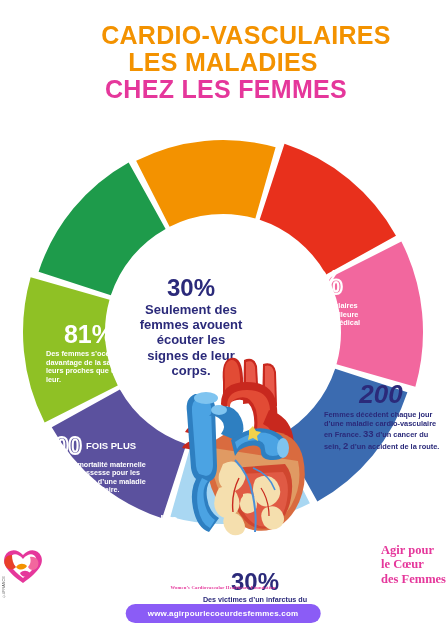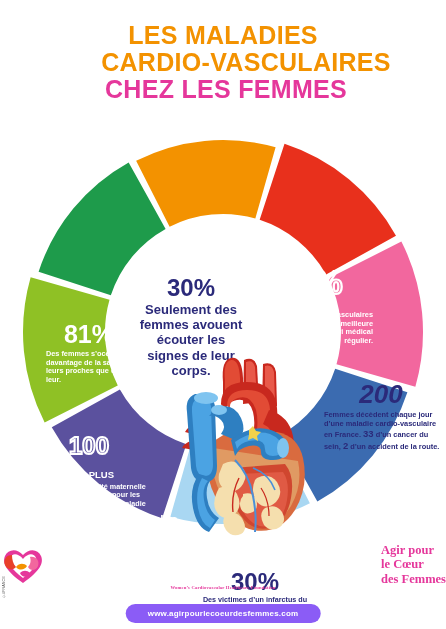--- a/index.html
+++ b/index.html
@@ -34,32 +34,32 @@
 
   .outline-num {
     color: transparent;
     -webkit-text-stroke: 2px #ffffff;
     font-weight: bold;
   }
 
   
   #seg-80 { left: 228px; top: 140px; width: 136px; }
   #seg-80 .big { font-size: 33px; color: transparent; -webkit-text-stroke: 2.2px #fff; letter-spacing: 1px; }
-  #seg-80 .body { font-size: 7.4px; text-align: right; padding-right: 4px; margin-top: 12px; }
+  #seg-80 .body { font-size: 7.4px; text-align: left; padding-right: 4px; margin-top: 3px; }
 
   #seg-30a { left: 123px; top: 150px; width: 110px; }
   #seg-30a .big { font-size: 24px; }
   #seg-30a .body { font-size: 13px; margin-top: 2px; }
 
   #seg-81 { left: 23px; top: 196px; width: 106px; }
   #seg-81 .big { font-size: 25px; }
   #seg-81 .body { font-size: 7.3px; margin-top: 3px; text-align: left; padding-left: 10px; }
 
   #seg-100 { left: 16px; top: 308px; width: 120px; }
-  #seg-100 .row { display: flex; align-items: center; justify-content: center; gap: 12px; flex-direction: column; }
+  #seg-100 .row { display: flex; align-items: center; justify-content: center; gap: 4px; }
   #seg-100 .big { font-size: 24px; }
   #seg-100 .foisplus { font-size: 9.5px; font-weight: bold; color: #fff; line-height: 1.02; text-align: left; }
   #seg-100 .body { font-size: 7.2px; margin-top: 3px; }
 
   #seg-30b { left: 76px; top: 388px; width: 128px; }
   #seg-30b .big { font-size: 23px; }
   #seg-30b .sub { font-size: 12px; font-weight: bold; color: #fff; margin-top: -1px; }
   #seg-30b .body { font-size: 7.2px; margin-top: 2px; text-align: right; padding-right: 4px; }
 
   #seg-30c { left: 180px; top: 444px; width: 124px; }
@@ -92,22 +92,22 @@
   .side-credit { position: absolute; left: 2px; top: 576px; width: 10px;
                  writing-mode: vertical-rl; transform: rotate(180deg);
                  font-size: 3.6px; color: #555; letter-spacing: 0.2px; }
 </style>
 </head>
 <body>
 
 <div id="poster">
 
   <div class="title-block">
+    <div class="title-line t2">CARDIO-VASCULAIRES</div>
     <div class="title-line t1">LES MALADIES</div>
-    <div class="title-line t2">CARDIO-VASCULAIRES</div>
     <div class="title-line t3">CHEZ LES FEMMES</div>
   </div>
 
   <div class="ring-wrap">
     <svg class="ring-svg" viewBox="0 0 420 412">
       <g id="ring-slices">
           <path d="M271.5139330668849 17.79788513769884 A198 198 0 0 1 383.00690016102214 109.70559467614888 L313.1051223181849 148.6124251100281 A118 118 0 0 0 246.65981869642633 93.83914366792152 Z" fill="#E8301C"></path>
           <path d="M388.3595059210428 115.51305813764345 A200 200 0 0 1 402.3482619098423 260.7918437384865 L323.4854745268069 238.327187805707 A118 118 0 0 0 315.23210849341524 152.61270430120965 Z" fill="#F2679E"></path>
           <path d="M394.40005193579003 266.27122734836195 A194 194 0 0 1 304.34906380215716 375.51181126888025 L267.3875748899719 309.1051223181849 A118 118 0 0 0 322.1608563320785 242.65981869642636 Z" fill="#3B6BB0"></path>
           <path d="M296.8674641878623 377.2251256842011 A192 192 0 0 1 157.39983001105298 390.6543314334486 L177.672812194293 319.4854745268069 A118 118 0 0 0 263.38729569879035 311.23210849341524 Z" fill="#A9D7F2"></path>

